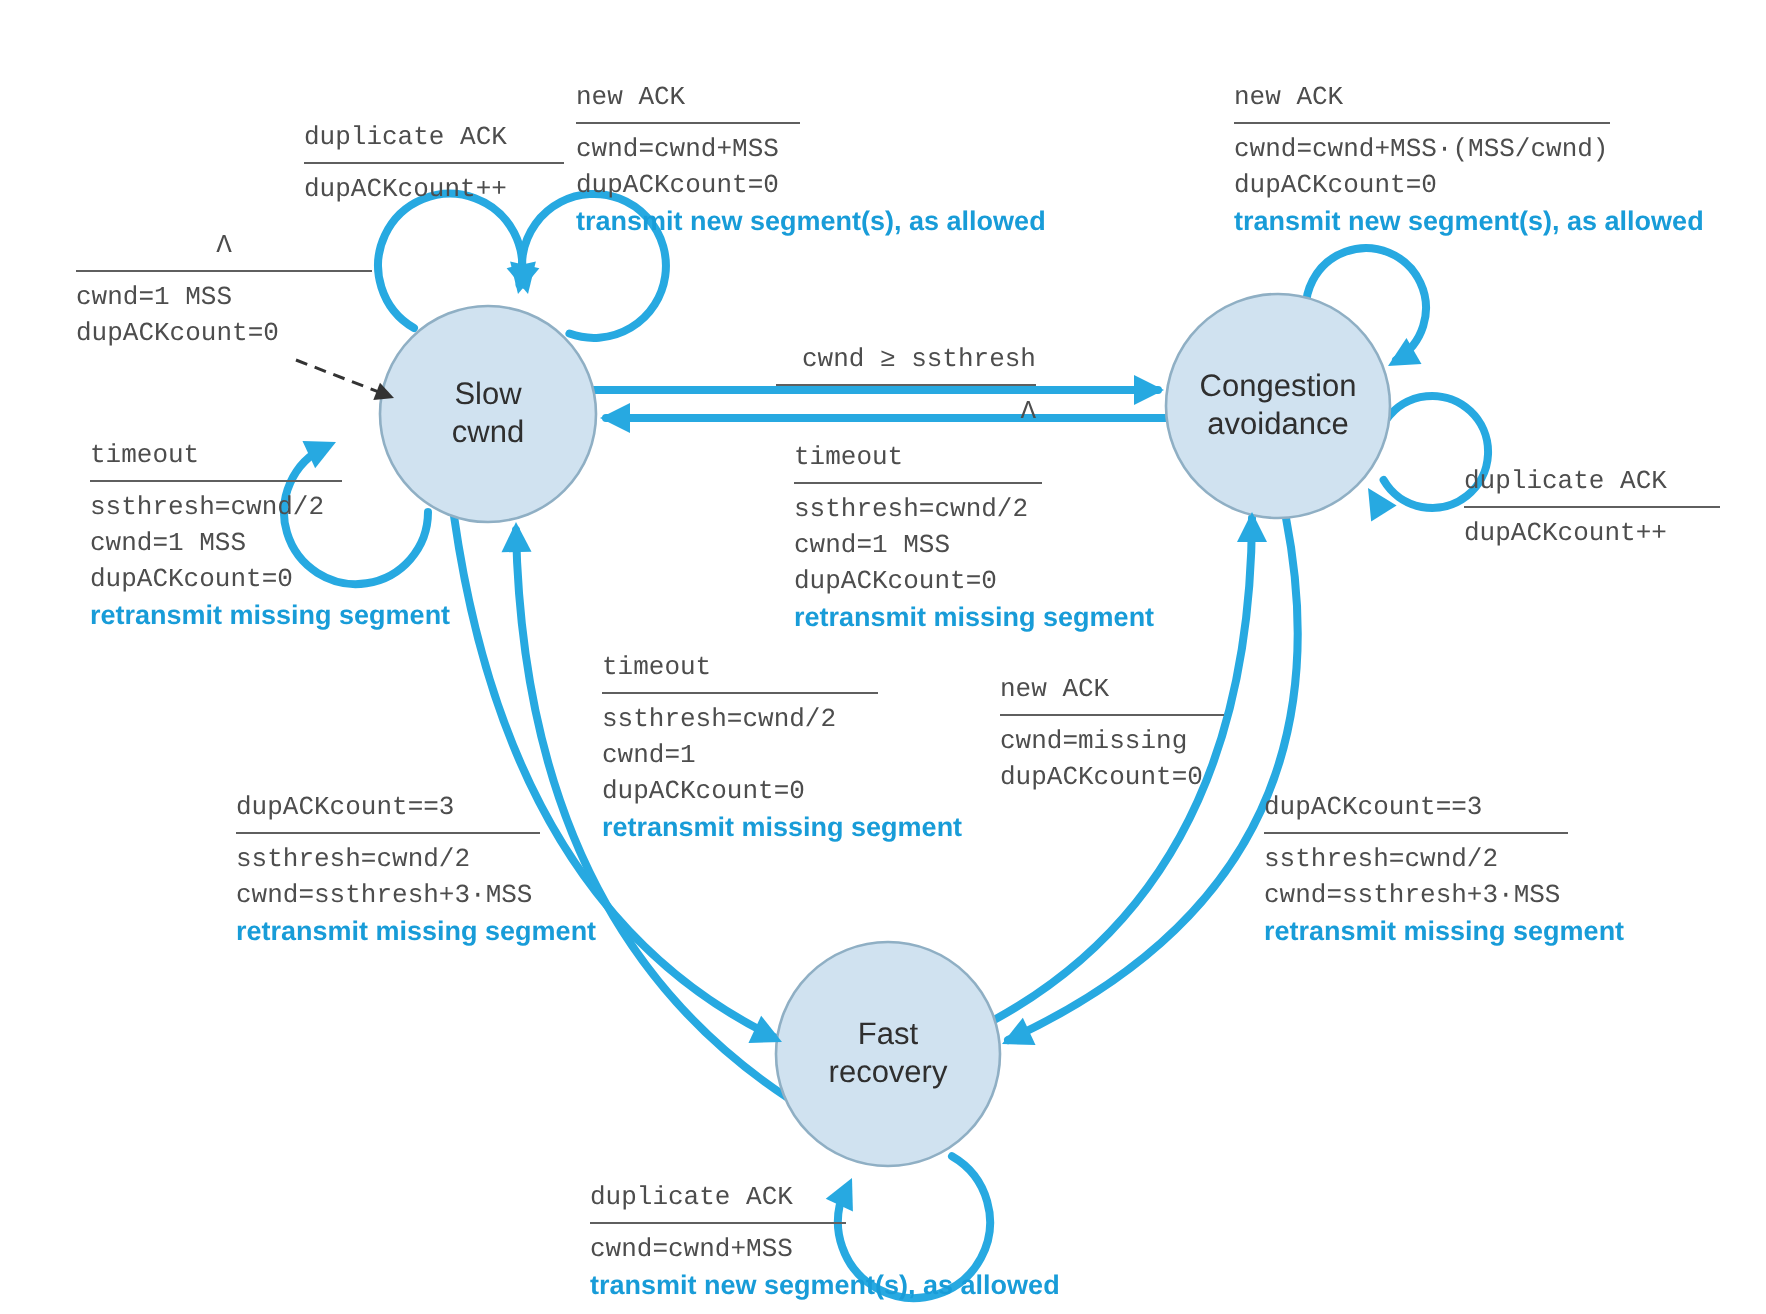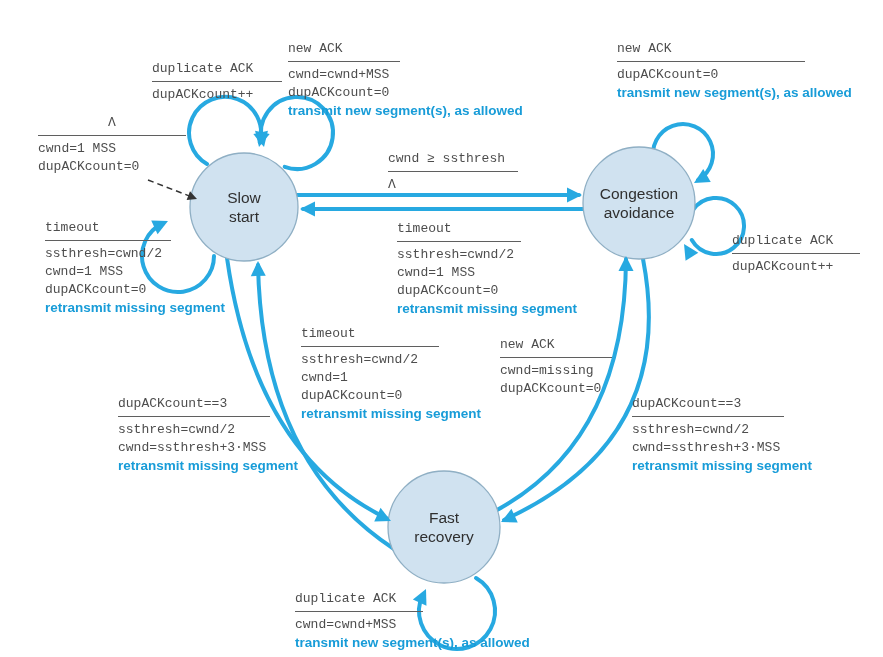--- a/index.html
+++ b/index.html
@@ -15,21 +15,21 @@
   .state-circle { fill:var(--state-fill); stroke:var(--state-border); stroke-width:1.3px; }
   .init-line { fill:none; stroke:var(--init-arrow); stroke-width:1.5px; stroke-dasharray:6 4; }
   .init-head { fill:var(--init-arrow); }
   .state-label { position:absolute; display:flex; align-items:center; justify-content:center;
                  text-align:center; font-size:15.5px; line-height:1.25; color:#2f2f2f; }
   .tblock { position:absolute; font-family:"Liberation Mono", monospace; font-size:13px;
             line-height:18px; color:var(--code); white-space:nowrap; }
   .tblock .cond { display:block; border-bottom:1.5px solid var(--rule);
                   padding-bottom:3px; margin-bottom:4px; }
   .tblock .act { display:block; }
-  .tblock.centered { text-align:left; }
+  .tblock.centered { text-align:right;margin-top:21px; }
   .note { font-family:"Liberation Sans", sans-serif; font-weight:600;
           font-size:13.5px; color:var(--note); }
 </style>
 </head>
 <body>
 
 <div id="stage">
 
   <svg class="layer" width="883" height="657" viewBox="0 0 883 657">
 
@@ -62,21 +62,21 @@
     <path class="head" transform="translate(582,195) rotate(0)" d="M -15 -7.5 L 0 0 L -15 7.5 Z"></path>
     <path class="head" transform="translate(300,209) rotate(180)" d="M -15 -7.5 L 0 0 L -15 7.5 Z"></path>
     <path class="head" transform="translate(391,521) rotate(25)" d="M -15 -7.5 L 0 0 L -15 7.5 Z"></path>
     <path class="head" transform="translate(258,261) rotate(-91)" d="M -15 -7.5 L 0 0 L -15 7.5 Z"></path>
     <path class="head" transform="translate(626,256) rotate(-90)" d="M -15 -7.5 L 0 0 L -15 7.5 Z"></path>
     <path class="head" transform="translate(501,522) rotate(155)" d="M -15 -7.5 L 0 0 L -15 7.5 Z"></path>
     <path class="init-head" transform="translate(197,199) rotate(21) scale(0.62)" d="M -15 -7.5 L 0 0 L -15 7.5 Z"></path>
   </svg>
 
   <div class="state-label" style="left:192px; top:155px; width:104px; height:104px;">
-    <span style="width:54px;">Slow start</span>
+    <span style="width:54px;">Slow cwnd</span>
   </div>
   <div class="state-label" style="left:388px; top:471px; width:112px; height:112px;">
     <span style="width:70px;">Fast recovery</span>
   </div>
   <div class="state-label" style="left:583px; top:147px; width:112px; height:112px;">
     <span style="width:90px;">Congestion avoidance</span>
   </div>
 
   <div class="tblock" style="left:38px; top:114px;">
     <span class="cond" style="width:148px; text-align:center;">Λ</span>
@@ -91,20 +91,21 @@
 
   <div class="tblock" style="left:288px; top:40px;">
     <span class="cond" style="width:112px;">new ACK</span>
     <span class="act">cwnd=cwnd+MSS</span>
     <span class="act">dupACKcount=0</span>
     <span class="act note">transmit new segment(s), as allowed</span>
   </div>
 
   <div class="tblock" style="left:617px; top:40px;">
     <span class="cond" style="width:188px;">new ACK</span>
+    <span class="act">cwnd=cwnd+MSS·(MSS/cwnd)</span>
     <span class="act">dupACKcount=0</span>
     <span class="act note">transmit new segment(s), as allowed</span>
   </div>
 
   <div class="tblock" style="left:45px; top:219px;">
     <span class="cond" style="width:126px;">timeout</span>
     <span class="act">ssthresh=cwnd/2</span>
     <span class="act">cwnd=1 MSS</span>
     <span class="act">dupACKcount=0</span>
     <span class="act note">retransmit missing segment</span>

